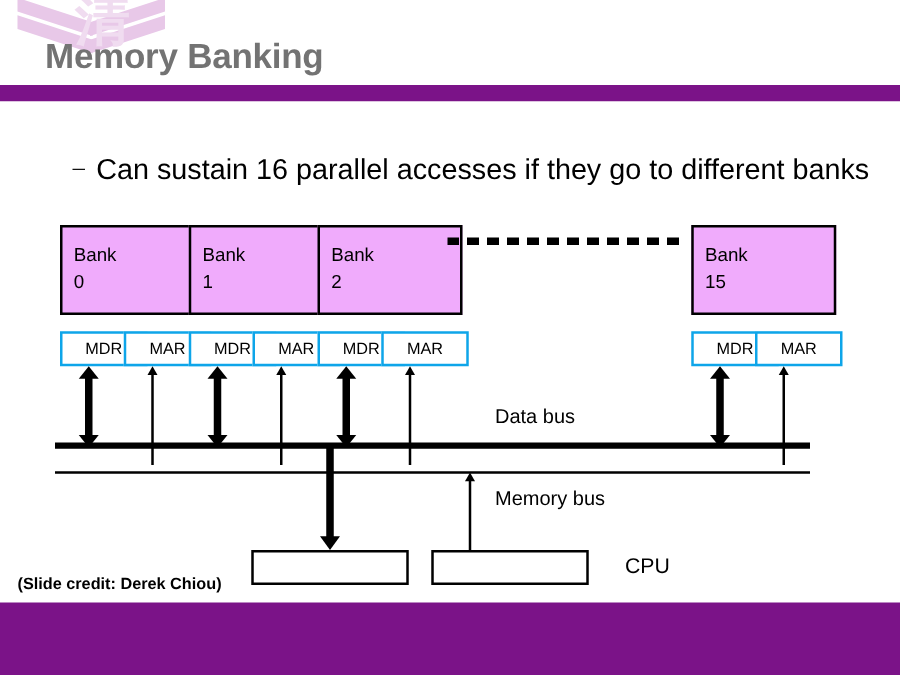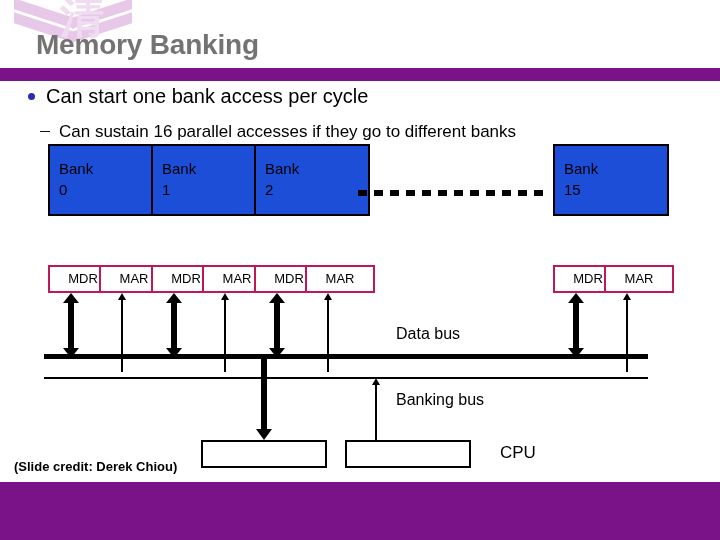--- a/index.html
+++ b/index.html
@@ -79,43 +79,43 @@
     width: 7px;
     height: 7px;
     border-radius: 50%;
     background: #2c2cb0;
     vertical-align: middle;
     margin-right: 11px;
     margin-bottom: 3px;
   }
   .bullet-2 {
     position: absolute;
-    left: 40px;
+    left: 58px;
     top: 122px;
-    font-size: 17px;
+    font-size: 23px;
     white-space: nowrap;
   }
   .bullet-2 .dash {
     display: inline-block;
     width: 10px;
     border-top: 1.6px solid #111;
     vertical-align: middle;
     margin-right: 9px;
     margin-bottom: 3px;
   }
 
   
   .bank-box {
     position: absolute;
-    top: 144px;
+    top: 180px;
     width: 116px;
     height: 72px;
     border: 2px solid #000;
     box-sizing: border-box;
-    background: #1d4ed8;
+    background: #f0abfc;
   }
   .bank-box .lbl {
     position: absolute;
     left: 9px;
     top: 12px;
     font-size: 15px;
     line-height: 21px;
     white-space: pre-line;
   }
 
@@ -127,21 +127,21 @@
     height: 6px;
     background: repeating-linear-gradient(to right,
       #000 0px, #000 9px, transparent 9px, transparent 16px);
   }
 
   .reg-box {
     position: absolute;
     top: 265px;
     width: 70px;
     height: 28px;
-    border: 2px solid #be185d;
+    border: 2px solid #0ea5e9;
     box-sizing: border-box;
     background: #fff;
     font-size: 13px;
     text-align: center;
     line-height: 24px;
   }
 
   
   .d-arrow {
     position: absolute;
@@ -319,23 +319,20 @@
     <div class="chev c1"></div>
     <div class="chev c2"></div>
     <div class="chev c3"></div>
     <div class="chev c4"></div>
     <div class="logo-cjk">清</div>
   </div>
 
   <div class="slide-title">Memory Banking</div>
   <div class="title-rule"></div>
 
-  <div class="bullet-1">
-    <span class="dot"></span><span>Can start one bank access per cycle</span>
-  </div>
   <div class="bullet-2">
     <span class="dash"></span><span>Can sustain 16 parallel accesses if they go to different banks</span>
   </div>
 
   <div class="bank-box" style="left:48px;">
     <div class="lbl">Bank
 0</div>
   </div>
   <div class="bank-box" style="left:151px;">
     <div class="lbl">Bank
@@ -394,21 +391,21 @@
     <div class="shaft"></div>
   </div>
   <div class="a-line" style="left:623px;">
     <div class="head-up"></div>
     <div class="shaft"></div>
   </div>
 
   <div class="data-bus-line"></div>
   <div class="addr-bus-line"></div>
   <div class="bus-label" style="left:396px; top:325px;">Data bus</div>
-  <div class="bus-label" style="left:396px; top:391px;">Banking bus</div>
+  <div class="bus-label" style="left:396px; top:391px;">Memory bus</div>
 
   <div class="cpu-d-arrow">
     <div class="shaft"></div>
     <div class="head-dn"></div>
   </div>
   <div class="cpu-a-arrow">
     <div class="head-up"></div>
     <div class="shaft"></div>
   </div>
 

